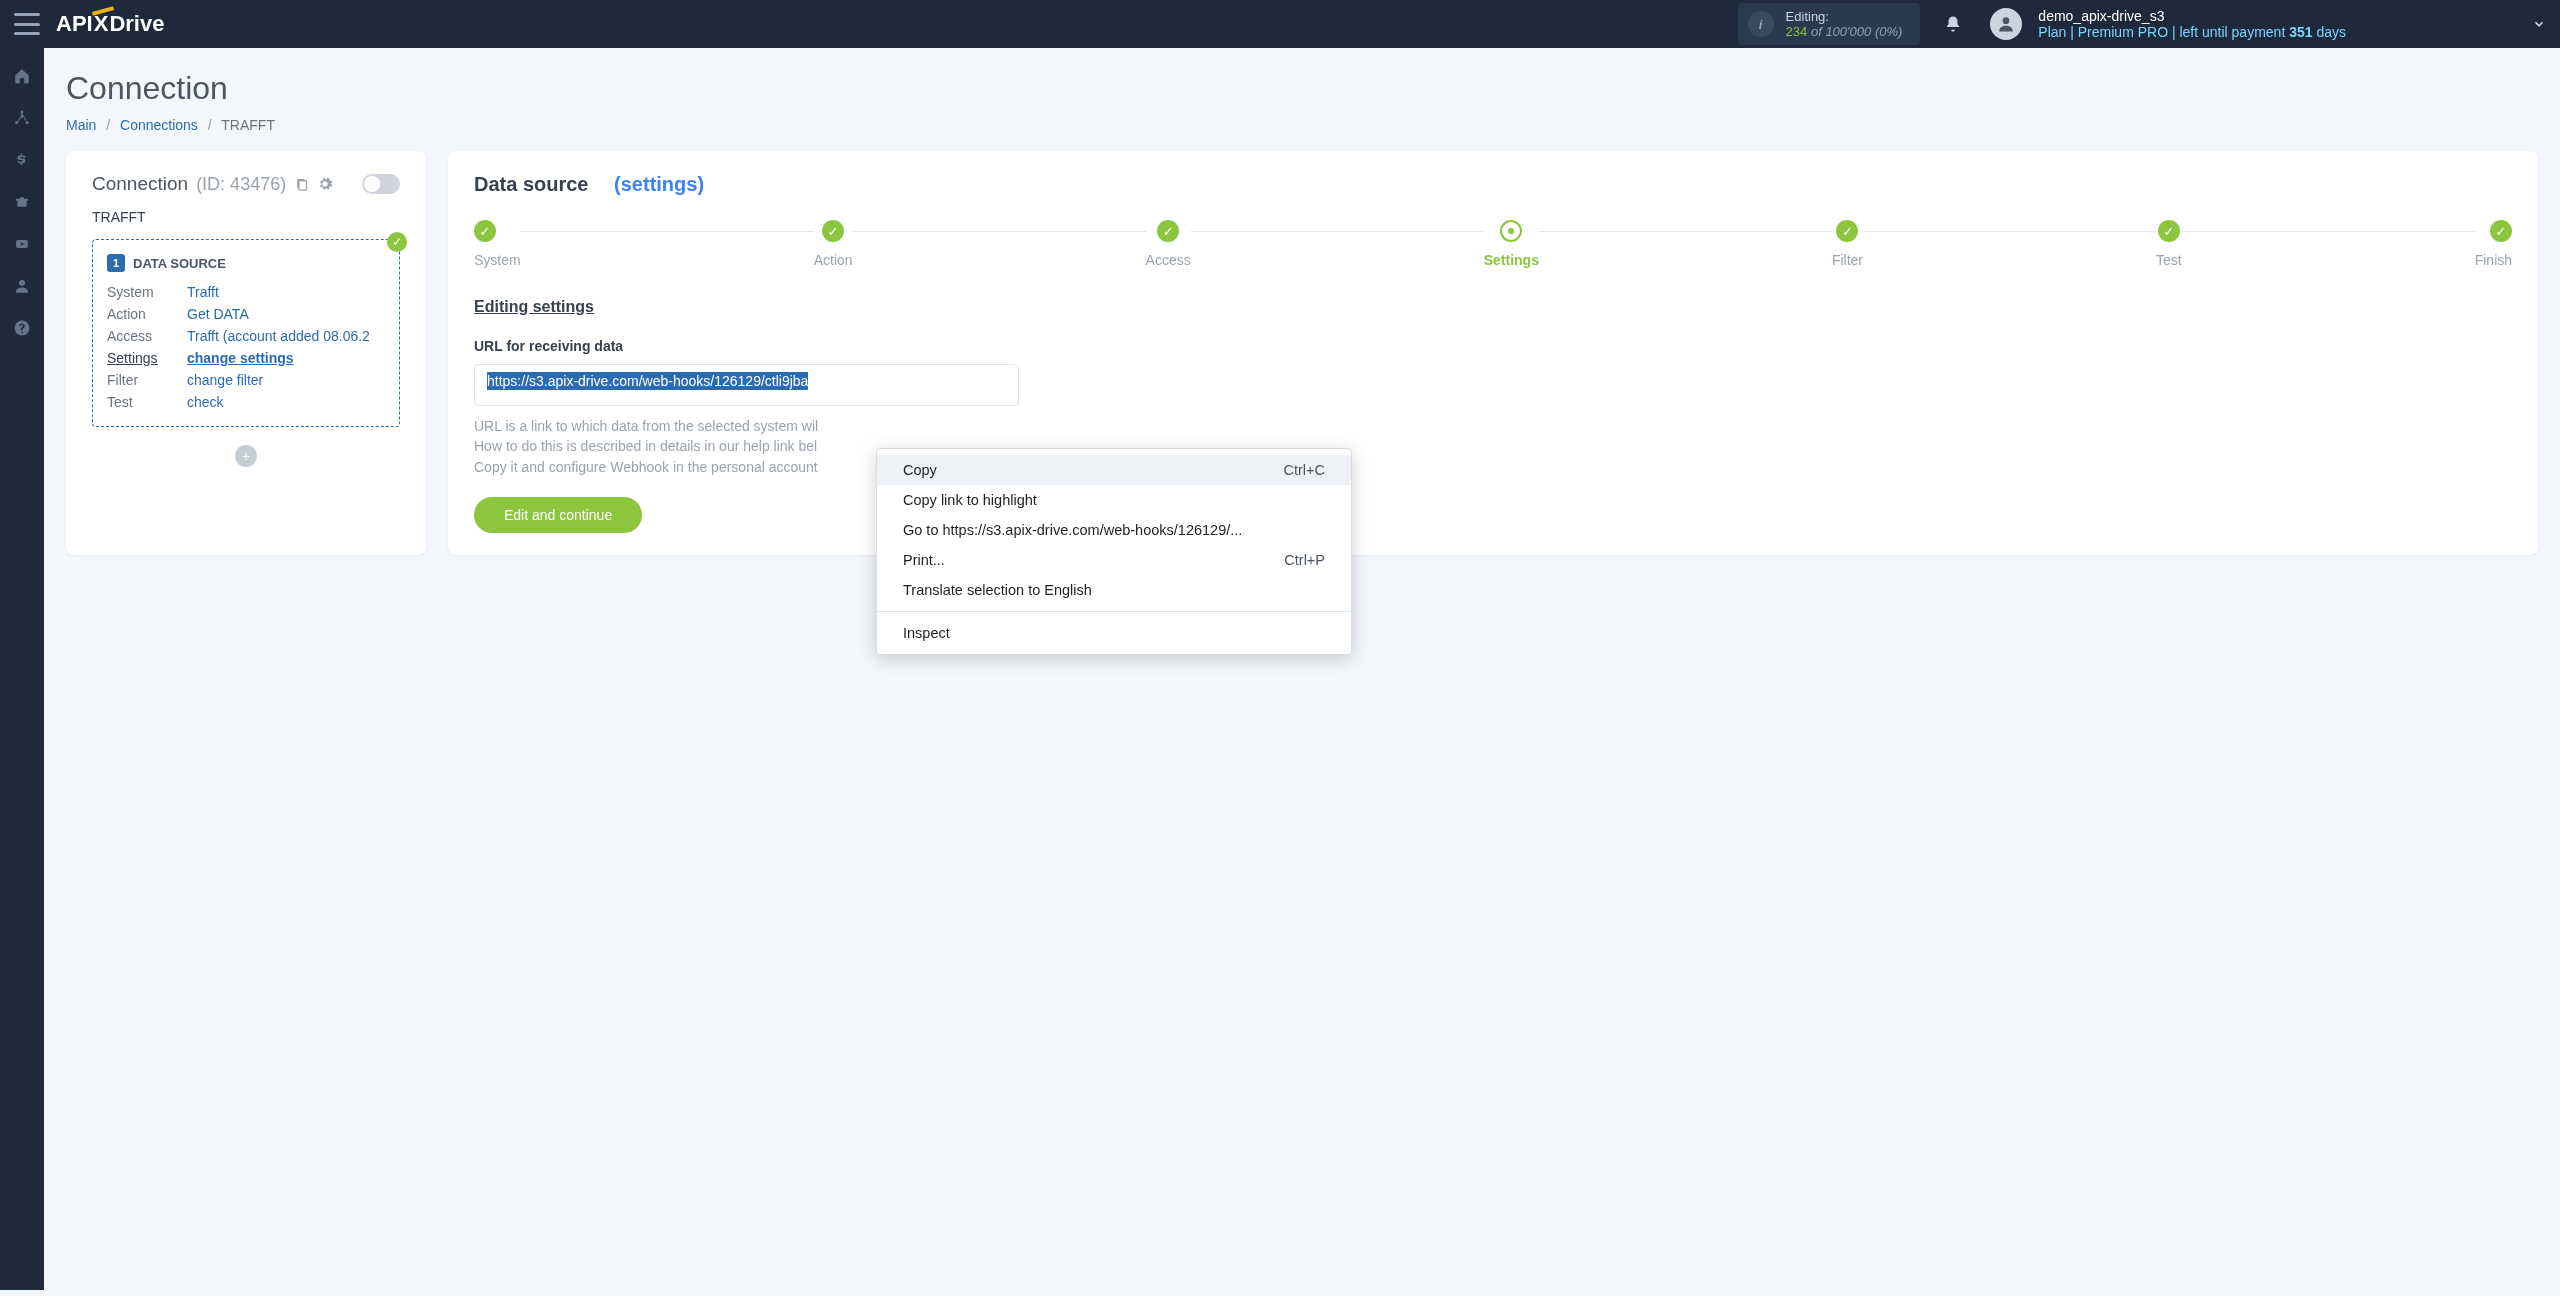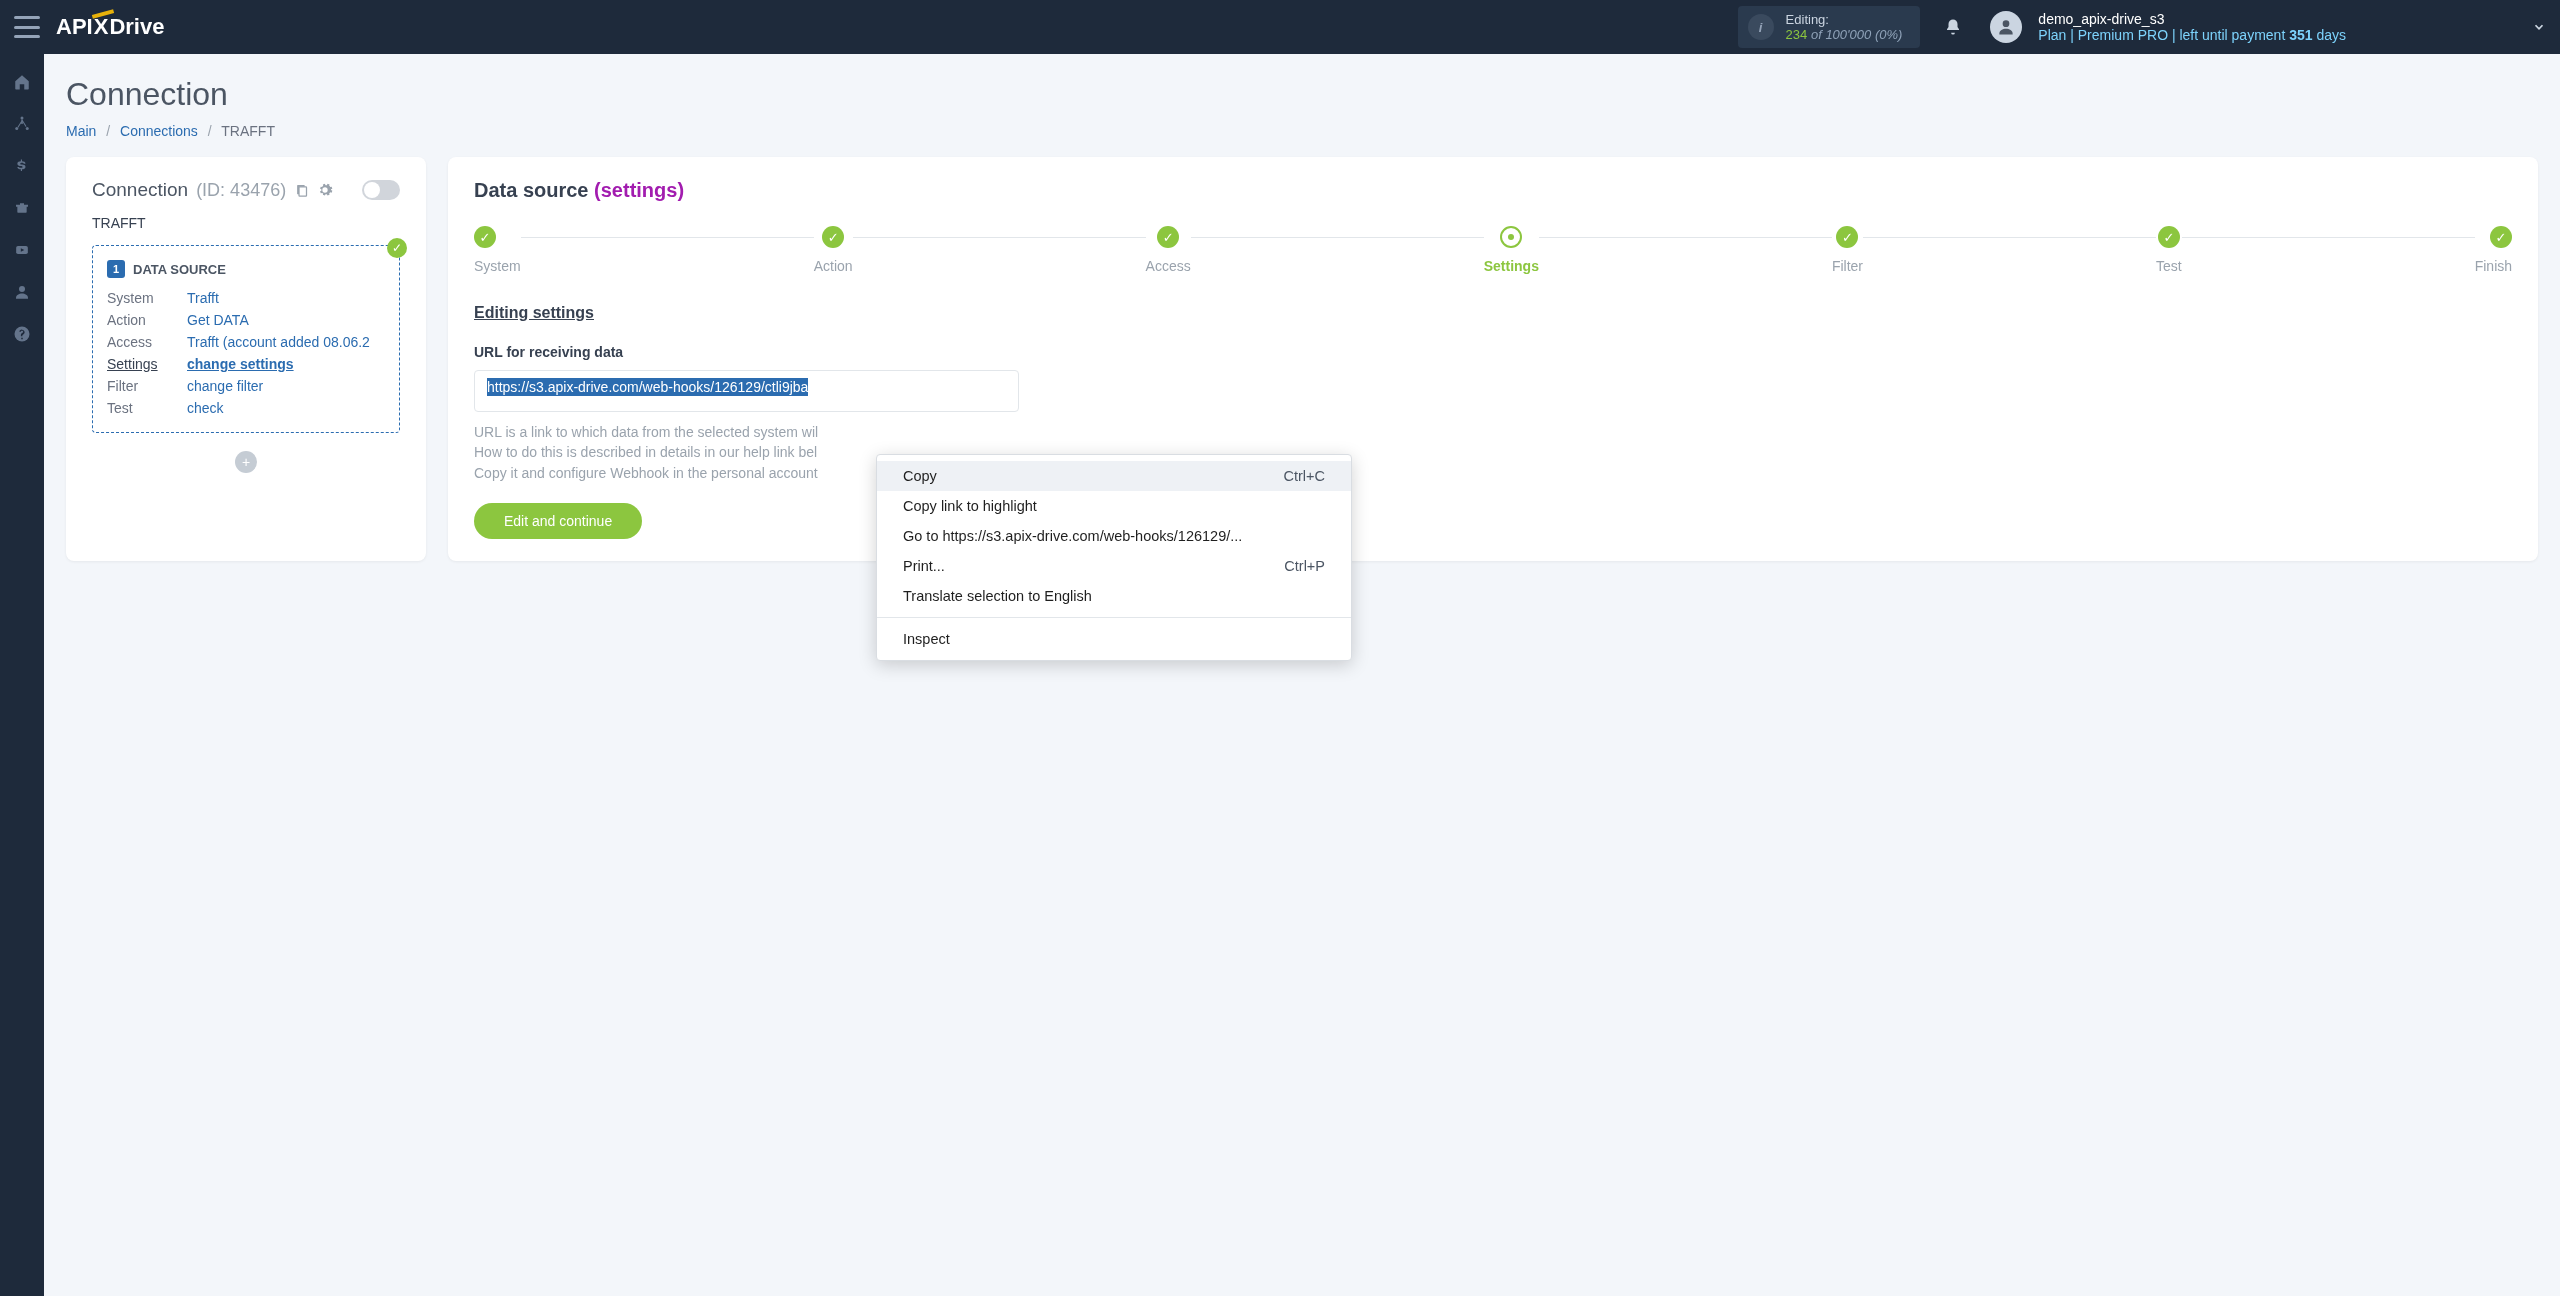--- a/index.html
+++ b/index.html
@@ -10,21 +10,21 @@
     --blue:#2b6cb0;
     --gray-text:#6b7280;
     --gray-light:#9aa3ad;
     --gray-border:#e2e6ea;
     --bg:#f3f6fa;
     --radius:8px;
   }
   *{box-sizing:border-box;font-family:Arial,Helvetica,sans-serif;}
   body{margin:0;background:var(--bg);color:#333;}
   
-  .topbar{height:54px;background:var(--dark);display:flex;align-items:center;padding:0 14px;color:#fff;}
+  .topbar{height:48px;background:var(--dark);display:flex;align-items:center;padding:0 14px;color:#fff;}
   .hamburger{width:26px;height:22px;display:flex;flex-direction:column;justify-content:space-between;cursor:pointer;margin-right:16px;}
   .hamburger span{display:block;height:3px;background:#94a3b8;border-radius:2px;}
   .logo{font-size:22px;font-weight:700;display:flex;align-items:center;}
   .logo .x{color:#fff;position:relative;margin:0 1px;}
   .logo .x::before{content:"";position:absolute;left:-2px;top:-2px;width:22px;height:4px;background:#e7b10a;transform:rotate(-15deg);}
   .top-spacer{flex:1;}
   .actions-box{background:#2a3a4e;border-radius:4px;padding:6px 18px 6px 10px;display:flex;align-items:center;gap:12px;font-size:13px;color:#cbd5e1;}
   .actions-box .circle{width:26px;height:26px;border-radius:50%;background:#3a4a5e;display:flex;align-items:center;justify-content:center;font-style:italic;font-weight:bold;color:#94a3b8;}
   .actions-box .num{color:var(--green);}
   .actions-box .of{font-style:italic;color:#8fa2b8;}
@@ -57,21 +57,21 @@
   .ds-title{display:flex;align-items:center;gap:8px;font-size:13px;font-weight:bold;color:#4b5563;margin-bottom:12px;}
   .ds-title .badge{width:18px;height:18px;border-radius:3px;background:#2b6cb0;color:#fff;font-size:11px;display:flex;align-items:center;justify-content:center;}
   .ds-grid{display:grid;grid-template-columns:80px 1fr;row-gap:6px;font-size:14px;}
   .ds-grid .lbl{color:#6b7280;}
   .ds-grid .val{color:var(--blue);}
   .ds-grid .val.ul{text-decoration:underline;font-weight:bold;}
   .ds-grid .lbl.ul{text-decoration:underline;color:#374151;}
   .plus-btn{width:22px;height:22px;border-radius:50%;background:#c5ccd4;color:#fff;display:flex;align-items:center;justify-content:center;font-size:14px;margin:18px auto 0;cursor:pointer;}
   
   .right-title{font-size:20px;color:#374151;margin:0 0 24px;}
-  .right-title .sub{color:#a21caf;}
+  .right-title .sub{color:#3b82f6;margin-left:20px;}
   .stepper{display:flex;align-items:flex-start;margin-bottom:30px;}
   .step{display:flex;flex-direction:column;align-items:center;font-size:14px;color:#9aa3ad;}
   .stepper .first{align-items:flex-start;}
   .stepper .last{align-items:flex-end;}
   .step .dot{width:22px;height:22px;border-radius:50%;background:var(--green);color:#fff;display:flex;align-items:center;justify-content:center;font-size:13px;margin-bottom:10px;}
   .step.active .dot{background:#fff;border:2px solid var(--green);}
   .step.active .dot::after{content:"";width:6px;height:6px;border-radius:50%;background:var(--green);}
   .step.active .label{color:var(--green);font-weight:bold;}
   .step-line{flex:1;height:1px;background:#e2e6ea;margin-top:11px;}
   .section-title{font-size:16px;font-weight:bold;text-decoration:underline;color:#374151;margin-bottom:22px;}

